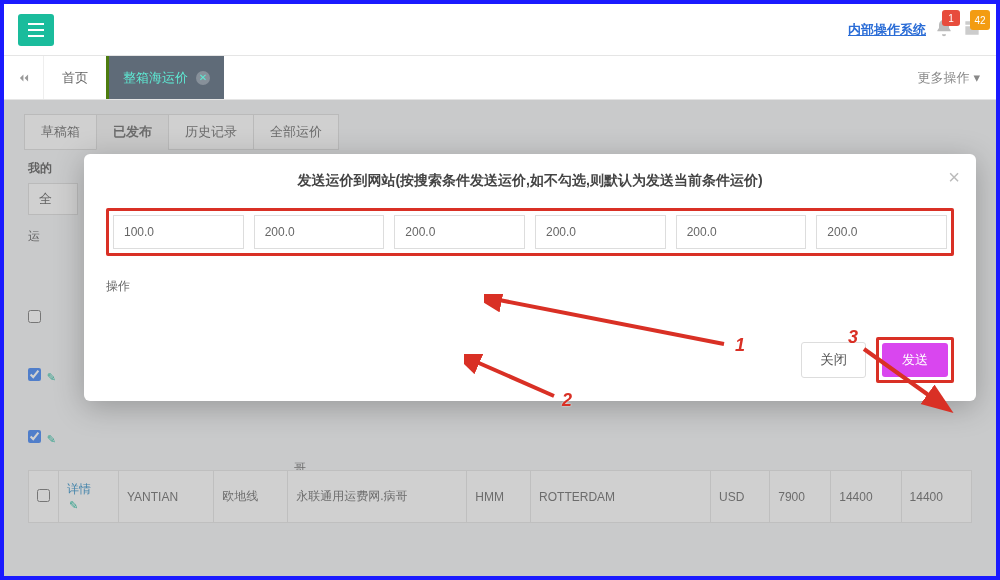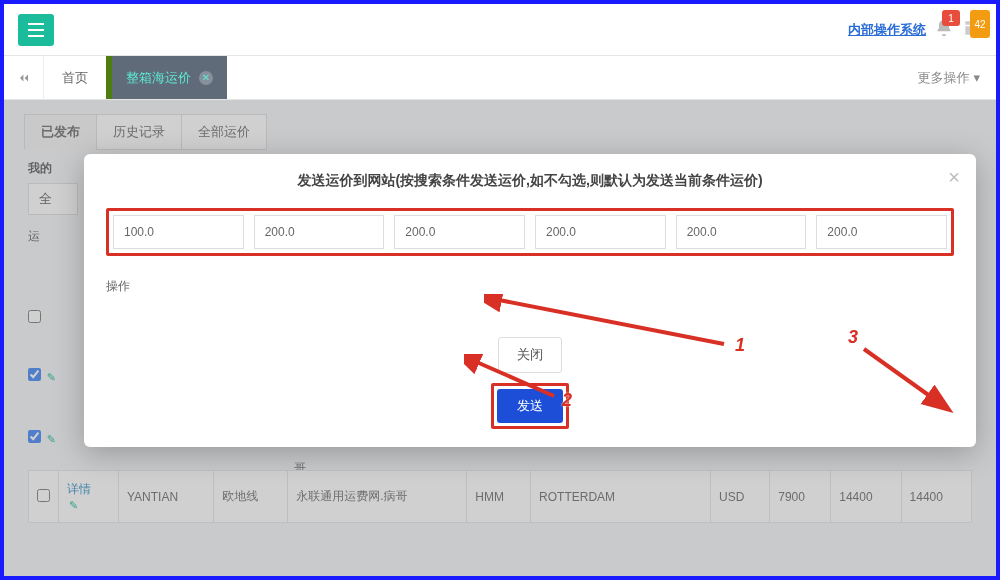--- a/index.html
+++ b/index.html
@@ -8,26 +8,26 @@
 
   
   .top-header { height: 52px; background: #fff; border-bottom: 1px solid #e5e5e5; display: flex; align-items: center; padding: 0 14px; }
   .hamburger-btn { width: 36px; height: 32px; background: #1abc9c; border-radius: 3px; display: flex; align-items: center; justify-content: center; cursor: pointer; }
   .hamburger-btn svg { fill: #fff; }
   .top-spacer { flex: 1; }
   .internal-link { color: #2a6cd6; text-decoration: underline; font-weight: bold; margin-right: 0; font-size: 13px; cursor: pointer; }
   .bell-wrap, .cal-wrap { position: relative; margin-left: 8px; color: #999; }
   .bell-wrap svg, .cal-wrap svg { width: 20px; height: 20px; fill: #bbb; }
   .badge-red { position: absolute; top: -8px; right: -6px; min-width: 18px; height: 16px; background: #e74c3c; color: #fff; font-size: 10px; border-radius: 3px; display: flex; align-items: center; justify-content: center; padding: 0 3px; }
-  .badge-orange { position: absolute; top: -8px; right: -8px; min-width: 20px; height: 28px; background: #f39c12; color: #fff; font-size: 10px; border-radius: 3px; display: flex; align-items: center; justify-content: center; padding: 0 3px; }
+  .badge-orange { position: absolute; top: -8px; right: -8px; min-width: 20px; height: 20px; background: #f39c12; color: #fff; font-size: 10px; border-radius: 3px; display: flex; align-items: center; justify-content: center; padding: 0 3px; }
 
   
   .tab-row { height: 44px; background: #fff; border-bottom: 1px solid #e5e5e5; display: flex; align-items: stretch; }
   .tab-back { width: 40px; display: flex; align-items: center; justify-content: center; border-right: 1px solid #eee; cursor: pointer; color: #888; }
-  .tab-home { padding: 0 18px; display: flex; align-items: center; border-right: 6px solid #4d7c0f; cursor: pointer; color: #666; }
+  .tab-home { padding: 0 18px; display: flex; align-items: center; border-right: 3px solid #4d7c0f; cursor: pointer; color: #666; }
   .tab-active { padding: 0 14px; display: flex; align-items: center; background: #5f6b78; color: #5eead4; cursor: pointer; gap: 8px; }
   .tab-active .close-x { width: 14px; height: 14px; border-radius: 50%; background: rgba(255,255,255,.25); font-size: 10px; display: flex; align-items: center; justify-content: center; }
   .tab-flex { flex: 1; }
   .more-ops { padding: 0 16px; display: flex; align-items: center; color: #888; cursor: pointer; gap: 4px; }
 
   
   .content-wrap { position: absolute; top: 96px; left: 0; right: 0; bottom: 0; }
   .overlay { position: absolute; inset: 0; background: rgba(120,120,120,.35); }
 
   
@@ -54,24 +54,24 @@
   .modal-title { text-align: center; font-weight: bold; color: #444; font-size: 14px; margin-bottom: 18px; }
   .price-mode-tabs { display: inline-flex; border: 1px solid #ddd; border-radius: 2px; overflow: hidden; margin-bottom: 12px; }
   .price-mode-tabs .pm { padding: 8px 16px; cursor: pointer; color: #666; }
   .price-mode-tabs .pm.active { background: #f2f2f2; }
   .input-row { display: flex; gap: 10px; border: 3px solid #d93025; padding: 4px; border-radius: 2px; }
   .input-row input { flex: 1; border: 1px solid #ddd; padding: 9px 10px; font-size: 12px; color: #666; min-width: 0; }
   .pub-row { display: flex; align-items: center; gap: 14px; margin-top: 22px; }
   .pub-label { font-size: 12px; color: #666; width: 36px; }
   .pub-box { border: 3px solid #d93025; padding: 6px 10px; display: inline-flex; align-items: center; gap: 6px; border-radius: 2px; }
   .pub-box a { color: #2a8cc7; text-decoration: none; }
-  .modal-footer { display: flex; justify-content: flex-end; gap: 10px; margin-top: 42px; align-items: center; flex-direction: column; }
+  .modal-footer { display: flex; justify-content: flex-end; gap: 10px; margin-top: 42px; align-items: center; }
   .btn-close { border: 1px solid #ddd; background: #fff; padding: 8px 18px; border-radius: 3px; cursor: pointer; color: #555; }
   .btn-send-wrap { border: 3px solid #d93025; padding: 3px; border-radius: 2px; }
-  .btn-send { background: #1d4ed8; color: #fff; border: none; padding: 8px 20px; border-radius: 3px; cursor: pointer; font-size: 13px; }
+  .btn-send { background: #d946ef; color: #fff; border: none; padding: 8px 20px; border-radius: 3px; cursor: pointer; font-size: 13px; }
 
   
   .anno { position: absolute; z-index: 20; pointer-events: none; }
   .anno-num { display: inline-flex; align-items: center; justify-content: center; width: 22px; height: 22px; color: #d93025; font-weight: bold; font-style: italic; font-size: 18px; text-shadow: 0 0 2px #fff; }
 </style>
 </head>
 <body>
 
 <div class="frame">
 
@@ -112,20 +112,21 @@
     </div>
     <div class="tab-flex"></div>
     <div class="more-ops">
       <span>更多操作</span>
       <span>▾</span>
     </div>
   </div>
 
   <div class="content-wrap">
     <div class="sub-tabs">
+      <div class="sub-tab">草稿箱</div>
       <div class="sub-tab active">已发布</div>
       <div class="sub-tab">历史记录</div>
       <div class="sub-tab">全部运价</div>
     </div>
     <div class="panel-label">我的</div>
     <div class="filter-row">
       <div class="filter-select">全</div>
     </div>
     <div class="ops-label">运</div>
 

